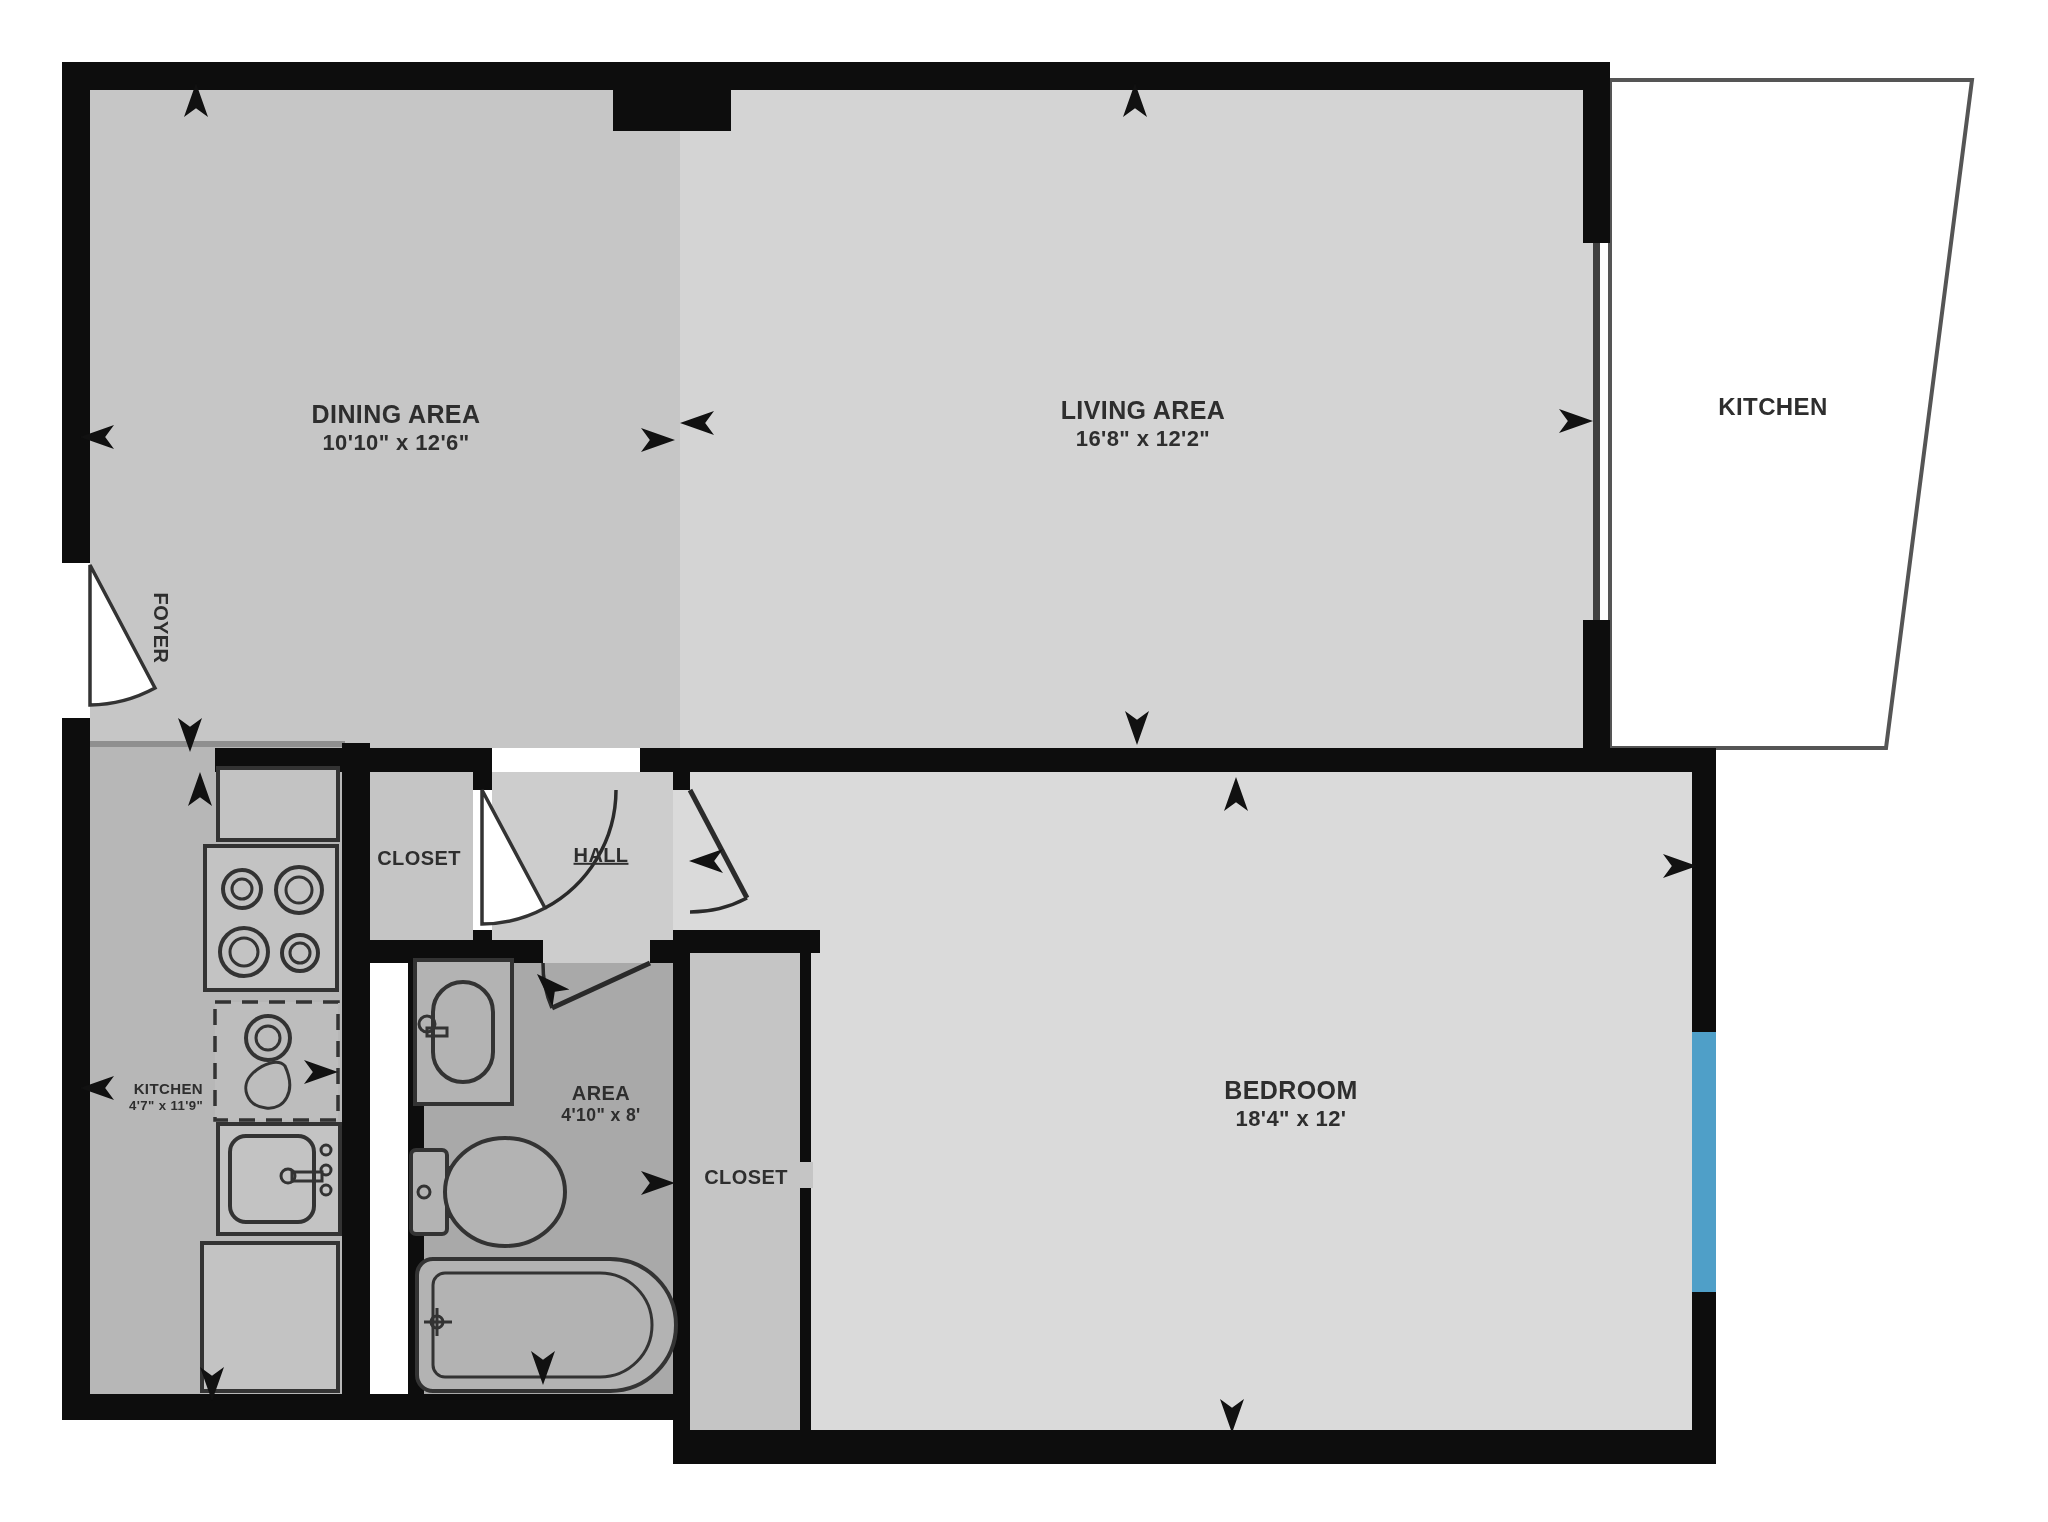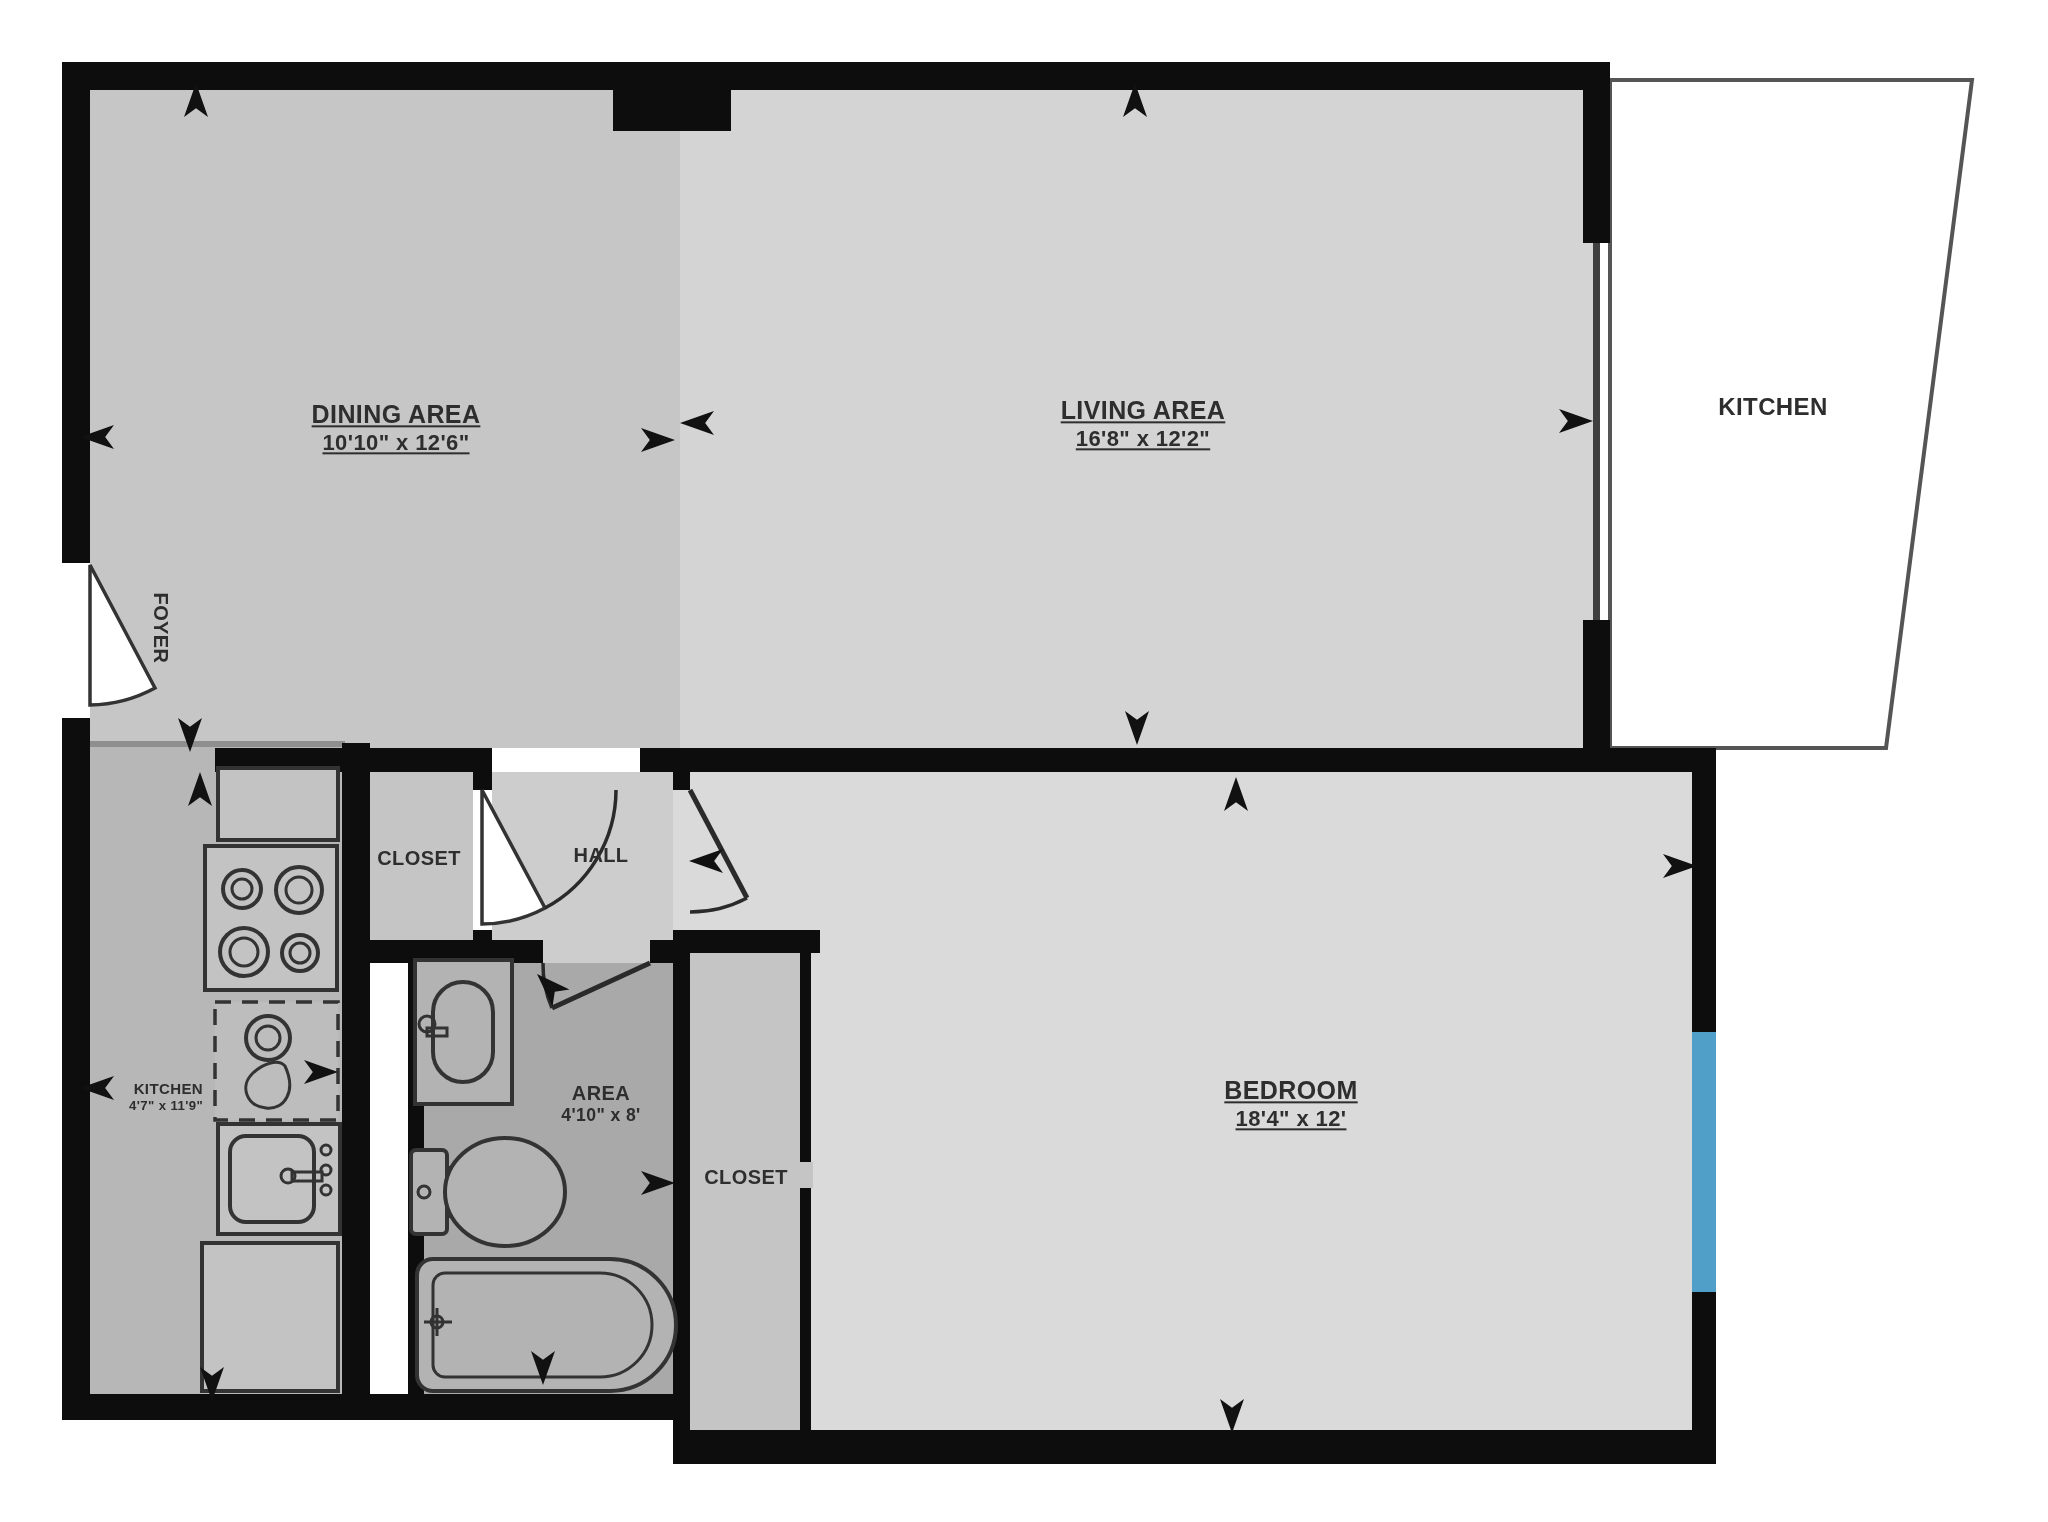--- a/index.html
+++ b/index.html
@@ -15,21 +15,21 @@
   .floor{position:absolute;}
   .wall{position:absolute;background:var(--wall);z-index:3;}
   .gap{position:absolute;z-index:4;}
   .boundary{position:absolute;z-index:2;}
   svg.layer{position:absolute;left:0;top:0;z-index:5;}
   svg.under{position:absolute;left:0;top:0;z-index:1;}
   .label{position:absolute;z-index:6;color:var(--text);font-weight:bold;text-align:center;
          line-height:1.22;letter-spacing:0.4px;white-space:nowrap;
          transform:translate(-50%,-50%);}
   .label .dims{font-size:0.88em;display:block;font-weight:bold;}
-  .lbl-lg{font-size:25px;text-decoration:underline;}
+  .lbl-lg{font-size:25px;}
   .lbl-md{font-size:20px;}
   .lbl-sm{font-size:15px;}
   .lbl-rot{transform:translate(-50%,-50%) rotate(90deg);}
   .arrow{position:absolute;width:34px;height:24px;background:var(--arrow);z-index:6;
          clip-path:polygon(100% 50%,0 0,26% 50%,0 100%);
          transform:translate(-50%,-50%) rotate(var(--r,0deg));}
   
   .s-fixk{fill:#c3c3c3;stroke:#333;stroke-width:4;}
   .s-fixb{fill:#b3b3b3;stroke:#333;stroke-width:4;}
   .s-line{fill:none;stroke:#333;stroke-width:4;}
@@ -197,21 +197,21 @@
   <div class="label lbl-md lbl-rot" style="left:161px;top:628px;">
     <span>FOYER</span>
   </div>
   <div class="label lbl-sm" style="left:166px;top:1097px;text-align:right;">
     <span>KITCHEN</span>
     <span class="dims">4'7" x 11'9"</span>
   </div>
   <div class="label lbl-md" style="left:419px;top:858px;">
     <span>CLOSET</span>
   </div>
-  <div class="label lbl-md" style="left:601px;top:855px;">
+  <div class="label lbl-md" style="left:601px;top:855px;text-decoration:underline;">
     <span>HALL</span>
   </div>
   <div class="label lbl-md" style="left:601px;top:1104px;">
     <span>AREA</span>
     <span class="dims">4'10" x 8'</span>
   </div>
   <div class="label lbl-md" style="left:746px;top:1177px;">
     <span>CLOSET</span>
   </div>
   <div class="label lbl-lg" style="left:1243px;top:1104px;margin-left:48px;">

